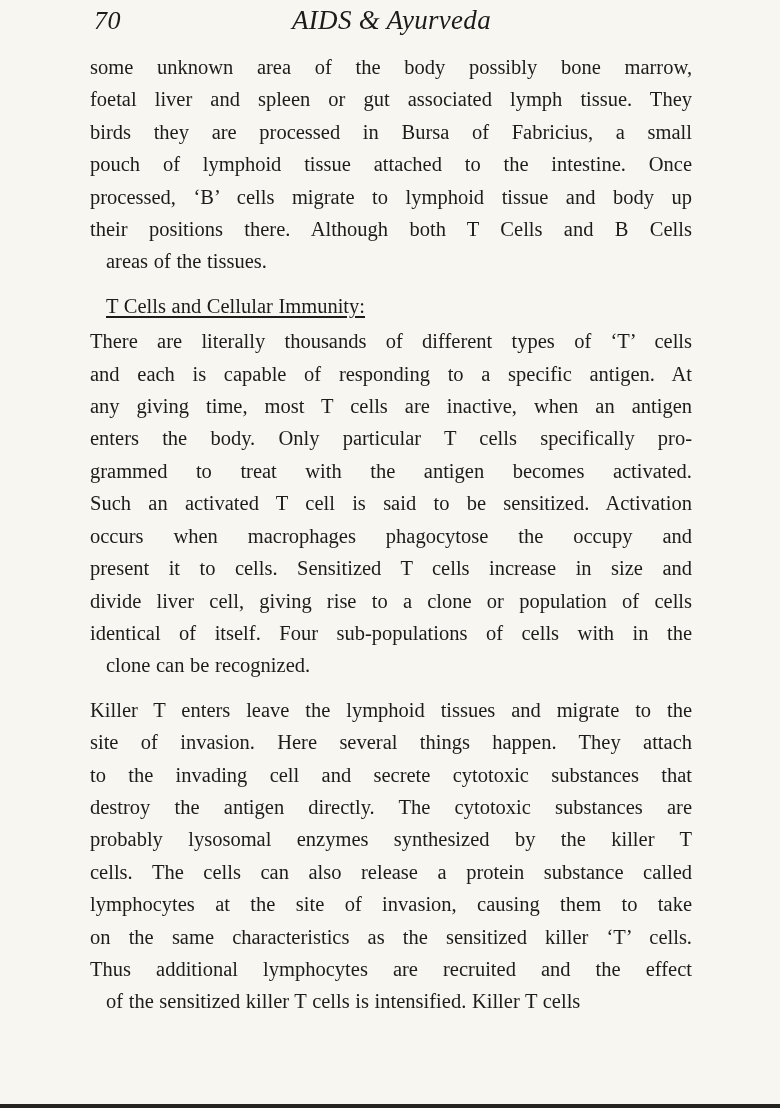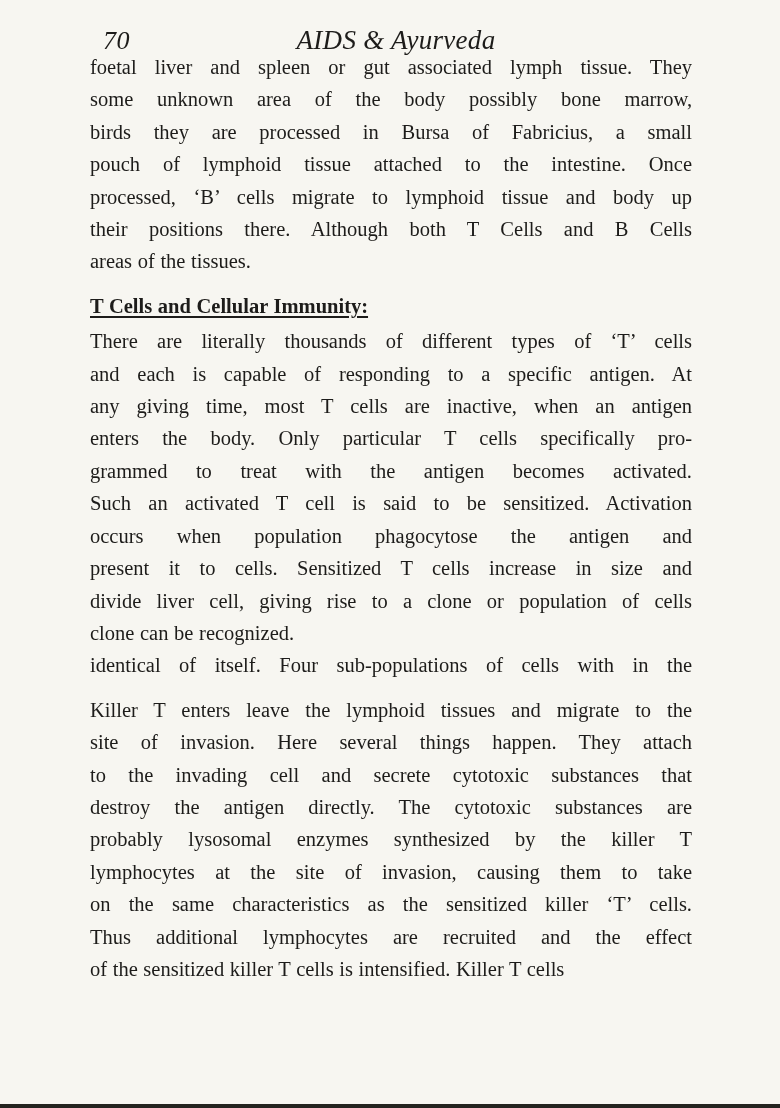--- a/index.html
+++ b/index.html
@@ -5,21 +5,21 @@
   html, body { margin: 0; padding: 0; }
   body {
     width: 780px; height: 1108px;
     background: #f7f6f1;
     font-family: "Liberation Serif", serif;
     color: #1d1c1a;
     position: relative;
     overflow: hidden;
   }
   .page { position: absolute; inset: 0; }
-  .header { position: absolute; top: 5px; left: 12px; right: 0; height: 36px; margin-top: 20px; }
+  .header { position: absolute; top: 5px; left: 3px; right: 0; height: 36px; }
   .page-number {
     position: absolute; left: 91px; top: 1px;
     font-style: italic; font-size: 26px; letter-spacing: 0.5px;
   }
   .running-title {
     position: absolute; left: 0; right: 0; top: 0;
     text-align: center; font-style: italic; font-size: 27px;
     letter-spacing: 0.3px;
   }
   .page-body {
@@ -27,72 +27,72 @@
   }
   .paragraph { margin: 0 0 12px 0; }
   .paragraph.heading { margin-bottom: 3px; }
   .line {
     font-size: 20.5px;
     line-height: 32.4px;
     text-align: justify;
     text-align-last: justify;
     word-spacing: 0.5px;
   }
-  .line.last { text-align-last: left; }
+  .line.last { text-align-last: left; margin-left: 16px; }
   .heading .line {
     text-align-last: left;
     text-decoration: underline;
     text-underline-offset: 3px;
-    font-weight: bold;
   }
   .scan-edge-bottom {
     position: absolute; left: 0; right: 0; bottom: 0; height: 4px;
     background: #24231f;
   }
 </style>
 </head>
 <body>
 
 <div class="page">
   <div class="header">
     <span class="page-number">70</span>
     <span class="running-title">AIDS &amp; Ayurveda</span>
   </div>
   <main class="page-body">
       <div class="paragraph body">
+        <div class="line">some unknown area of the body possibly bone marrow,</div>
         <div class="line">foetal liver and spleen or gut associated lymph tissue. They</div>
-        <div class="line">some unknown area of the body possibly bone marrow,</div>
         <div class="line">birds they are processed in Bursa of Fabricius, a small</div>
         <div class="line">pouch of lymphoid tissue attached to the intestine. Once</div>
         <div class="line">processed, ‘B’ cells migrate to lymphoid tissue and body up</div>
         <div class="line">their positions there. Although both T Cells and B Cells</div>
         <div class="line last">areas of the tissues.</div>
       </div>
       <div class="paragraph heading">
         <div class="line last">T Cells and Cellular Immunity:</div>
       </div>
       <div class="paragraph body">
         <div class="line">There are literally thousands of different types of ‘T’ cells</div>
         <div class="line">and each is capable of responding to a specific antigen. At</div>
         <div class="line">any giving time, most T cells are inactive, when an antigen</div>
         <div class="line">enters the body. Only particular T cells specifically pro-</div>
         <div class="line">grammed to treat with the antigen becomes activated.</div>
         <div class="line">Such an activated T cell is said to be sensitized. Activation</div>
-        <div class="line">occurs when population phagocytose the antigen and</div>
+        <div class="line">occurs when macrophages phagocytose the occupy and</div>
         <div class="line">present it to cells. Sensitized T cells increase in size and</div>
         <div class="line">divide liver cell, giving rise to a clone or population of cells</div>
+        <div class="line">identical of itself. Four sub-populations of cells with in the</div>
         <div class="line last">clone can be recognized.</div>
-        <div class="line">identical of itself. Four sub-populations of cells with in the</div>
       </div>
       <div class="paragraph body">
         <div class="line">Killer T enters leave the lymphoid tissues and migrate to the</div>
         <div class="line">site of invasion. Here several things happen. They attach</div>
         <div class="line">to the invading cell and secrete cytotoxic substances that</div>
         <div class="line">destroy the antigen directly. The cytotoxic substances are</div>
         <div class="line">probably lysosomal enzymes synthesized by the killer T</div>
+        <div class="line">cells. The cells can also release a protein substance called</div>
         <div class="line">lymphocytes at the site of invasion, causing them to take</div>
         <div class="line">on the same characteristics as the sensitized killer ‘T’ cells.</div>
         <div class="line">Thus additional lymphocytes are recruited and the effect</div>
         <div class="line last">of the sensitized killer T cells is intensified. Killer T cells</div>
       </div>
     </main>
   <div class="scan-edge-bottom"></div>
 </div>
 
 </body></html>

